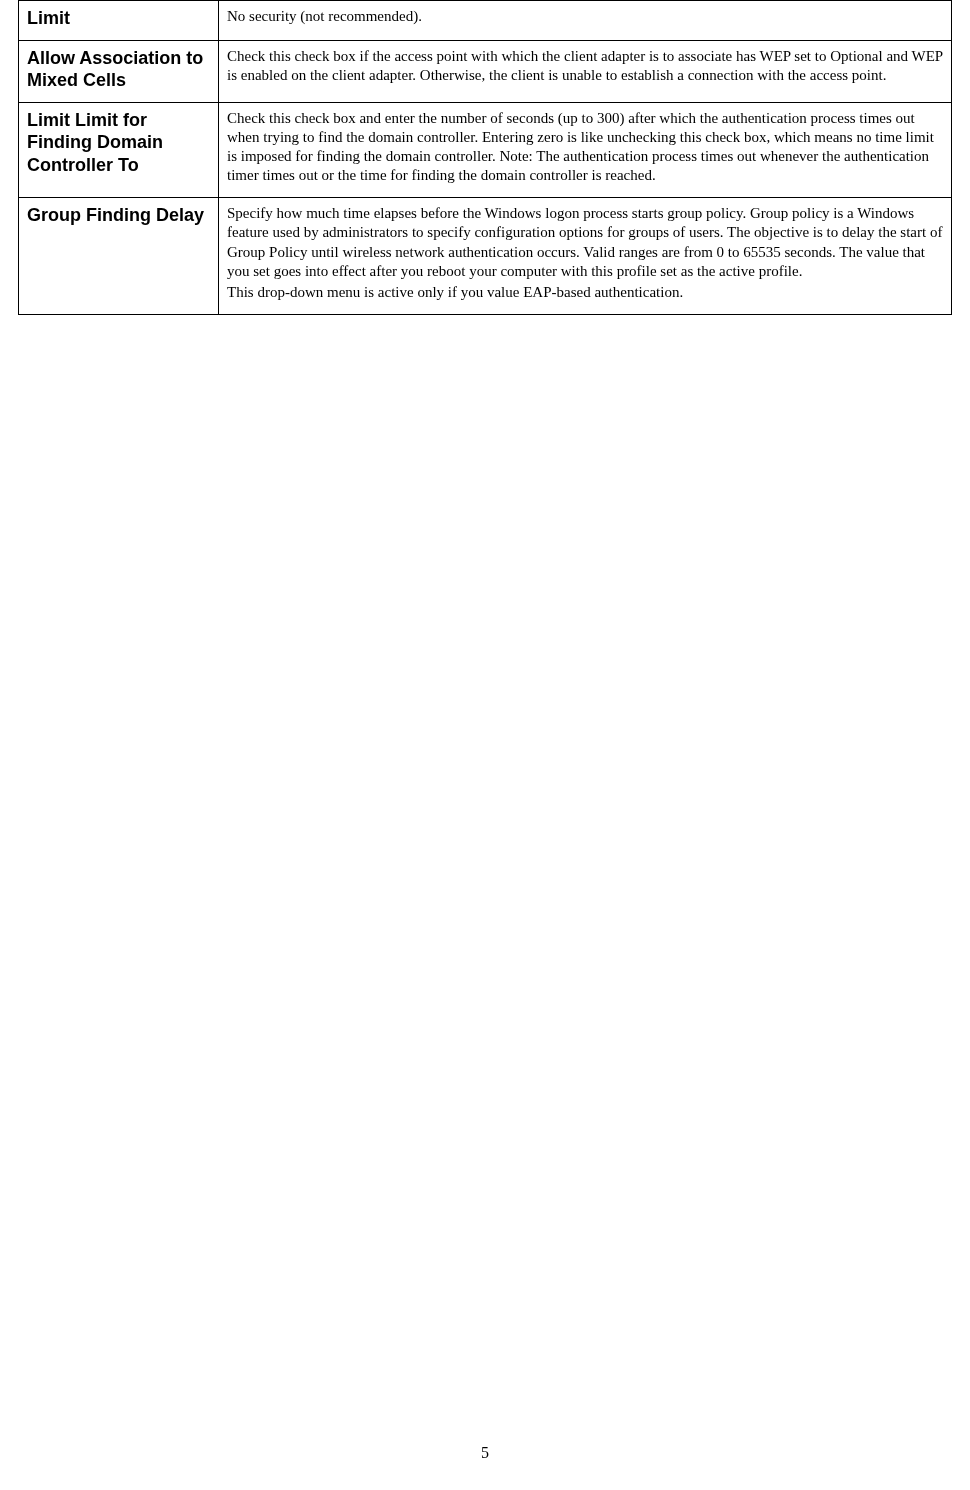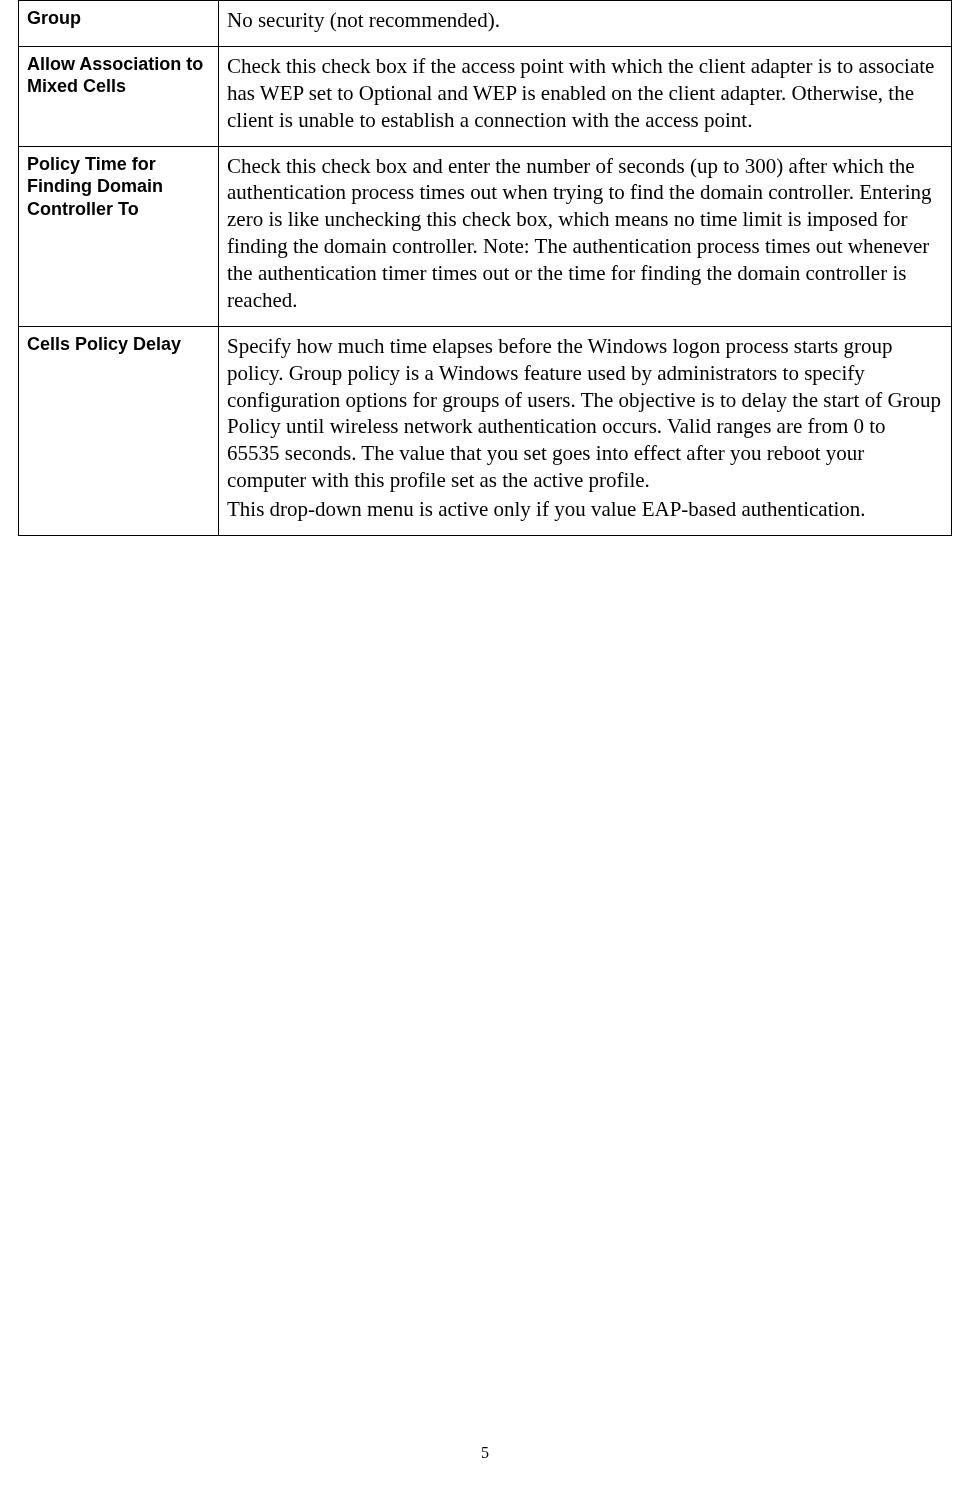--- a/index.html
+++ b/index.html
@@ -27,21 +27,21 @@
     }
     td.label-cell {
       width: 200px;
       font-weight: bold;
       font-size: 18px;
       line-height: 1.25;
       font-family: Arial, Helvetica, sans-serif;
       font-stretch: condensed;
     }
     td.desc-cell {
-      font-size: 21px;
+      font-size: 15px;
       line-height: 1.28;
     }
     .desc-para {
       margin-bottom: 2px;
     }
     .page-number {
       position: absolute;
       bottom: 28px;
       left: 0;
       width: 100%;
@@ -49,39 +49,39 @@
       font-size: 16px;
       font-family: "Times New Roman", Times, serif;
     }
   </style>
 </head>
 <body>
 
 <table class="doc-table">
   <tbody>
     <tr>
-      <td class="label-cell">Group</td>
+      <td class="label-cell">Limit</td>
       <td class="desc-cell">
         <div class="desc-para">No security (not recommended).</div>
       </td>
     </tr>
     <tr>
       <td class="label-cell">Allow Association to Mixed Cells</td>
       <td class="desc-cell">
         <div class="desc-para">Check this check box if the access point with which the client adapter is to associate has WEP set to Optional and WEP is enabled on the client adapter. Otherwise, the client is unable to establish a connection with the access point.</div>
       </td>
     </tr>
     <tr>
-      <td class="label-cell">Policy Time for Finding Domain Controller To</td>
+      <td class="label-cell">Limit Limit for Finding Domain Controller To</td>
       <td class="desc-cell">
         <div class="desc-para">Check this check box and enter the number of seconds (up to 300) after which the authentication process times out when trying to find the domain controller. Entering zero is like unchecking this check box, which means no time limit is imposed for finding the domain controller. Note: The authentication process times out whenever the authentication timer times out or the time for finding the domain controller is reached.</div>
       </td>
     </tr>
     <tr>
-      <td class="label-cell">Cells Policy Delay</td>
+      <td class="label-cell">Group Finding Delay</td>
       <td class="desc-cell">
         <div class="desc-para">Specify how much time elapses before the Windows logon process starts group policy. Group policy is a Windows feature used by administrators to specify configuration options for groups of users. The objective is to delay the start of Group Policy until wireless network authentication occurs. Valid ranges are from 0 to 65535 seconds. The value that you set goes into effect after you reboot your computer with this profile set as the active profile.</div>
         <div class="desc-para">This drop-down menu is active only if you value EAP-based authentication.</div>
       </td>
     </tr>
   </tbody>
 </table>
 
 <div class="page-number">5</div>
 

